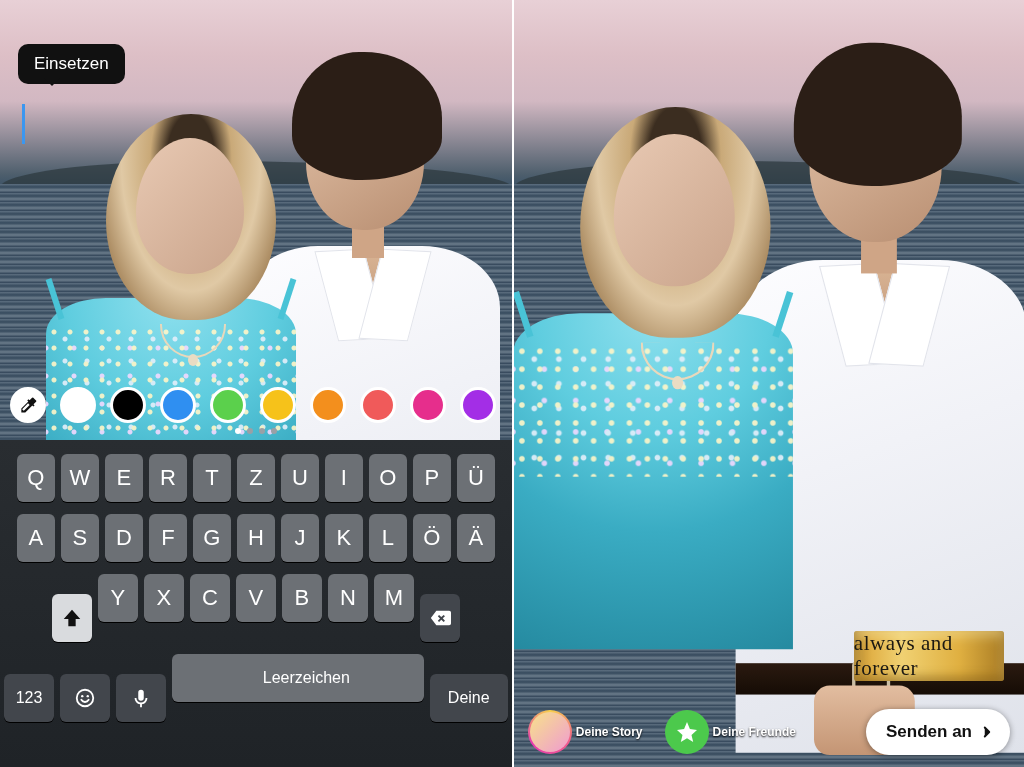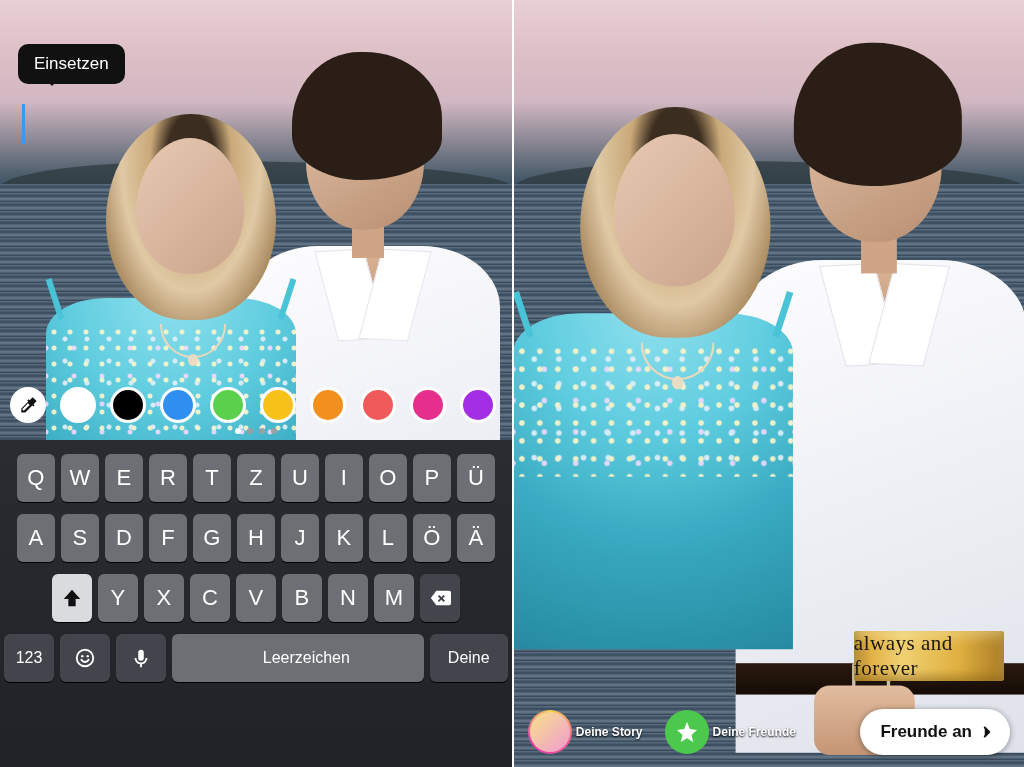--- a/index.html
+++ b/index.html
@@ -81,21 +81,21 @@
   .page-dots span.active { background:#fff; }
 
   
   .keyboard { position:absolute; left:0; right:0; bottom:0; top:440px;
     background:linear-gradient(#292d31,#1f2327); padding:14px 4px 10px; z-index:15; }
   .krow { display:flex; justify-content:center; gap:6px; margin-bottom:12px; }
   .key { height:48px; min-width:38px; border-radius:6px; background:#6c7075; color:#fff;
     font-size:22px; display:flex; align-items:center; justify-content:center;
     box-shadow:0 1px 0 #000; }
   .key.wide { flex:1; }
-  .key.fn { background:#42464c; min-width:50px; }
+  .key.fn { background:#42464c; min-width:50px;margin-top:20px; }
   .key.fn.shift { background:#d9dbde; color:#111; }
   .key.space { flex:3;padding-left:17px; }
   .key.small { font-size:16px; }
   .krow.row2 { padding:0 4px; }
   .krow.row3 .key { min-width:40px; }
   .key svg { width:22px; height:22px; }
 
   
   .caption-band { position:absolute; left:340px; right:20px; bottom:86px; height:50px;
     background:linear-gradient(90deg,#b78a2e 0%,#e2b248 12%,#f0d172 32%,#e0b041 70%,#a97c24 100%);
@@ -306,19 +306,19 @@
     <div class="circle-btn">
       <div class="ring green">
         <svg viewBox="0 0 24 24">
             <path d="M12 2l2.9 6.9L22 10l-5.5 4.9L18.2 22 12 18.3 5.8 22l1.7-7.1L2 10l7.1-1.1z"></path>
           </svg>
       </div>
       <div class="lbl">Deine Freunde</div>
     </div>
     <div class="spacer"></div>
     <div class="send-pill">
-      <span>Freunde an</span>
+      <span>Senden an</span>
       <svg viewBox="0 0 24 24">
           <path fill="#111" d="M9 6l6 6-6 6" stroke="#111" stroke-width="2.5" stroke-linecap="round" stroke-linejoin="round"></path>
         </svg>
     </div>
   </div>
 </div>
 
 </body></html>

